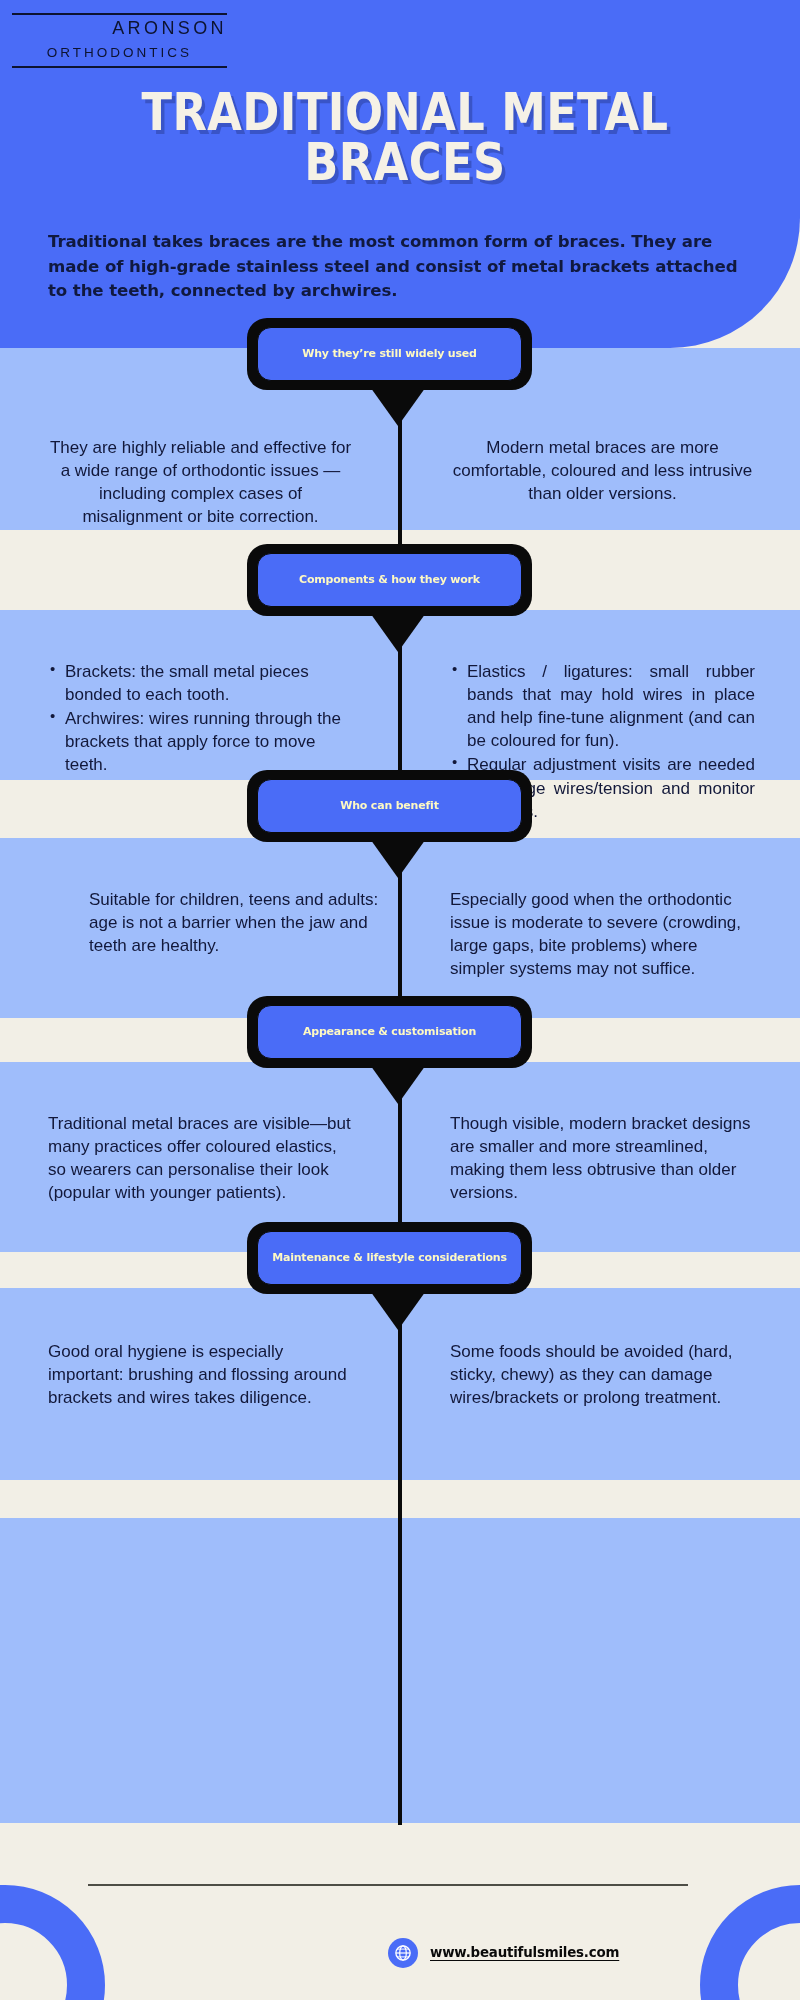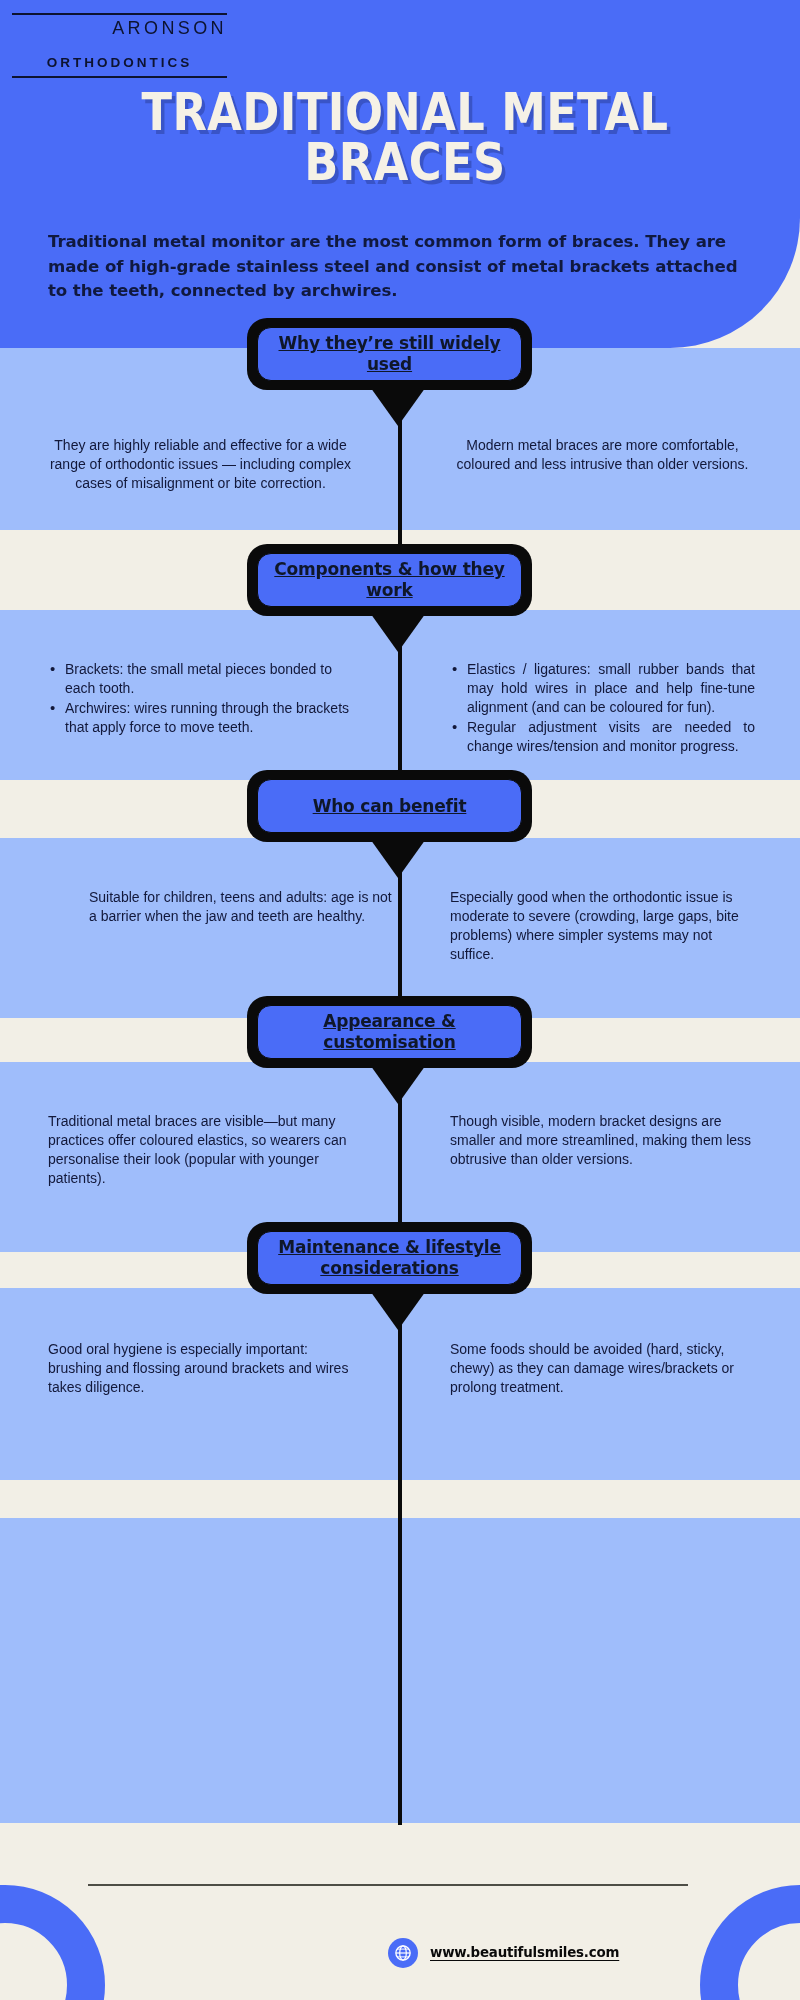--- a/index.html
+++ b/index.html
@@ -45,22 +45,22 @@
     text-align: right;
     line-height: 1.05;
     font-weight: 400;
   }
   .logo-sub {
     font-family: "Liberation Sans", sans-serif;
     font-size: 13.5px;
     letter-spacing: 3.0px;
     color: #0d1330;
     text-align: center;
-    margin-top: 17px;
-    font-weight: 700;
+    margin-top: 7px;
+    font-weight: 400;
   }
   .title {
     position: absolute;
     left: 60px;
     top: 88px;
     width: 690px;
     text-align: center;
     font-family: "DejaVu Sans", sans-serif;
     font-weight: 700;
     font-size: 52px;
@@ -123,42 +123,41 @@
     border: 1.5px solid #0a0a0a;
     border-radius: 14px;
     display: flex;
     align-items: center;
     justify-content: center;
     padding: 0 8px;
   }
   .pill-label {
     font-family: "DejaVu Sans", sans-serif;
     font-weight: 700;
-    font-size: 17px;
+    font-size: 11px;
     line-height: 1.22;
-    color: #0f172a;
+    color: #fef9c3;
     text-align: center;
     letter-spacing: -0.2px;
-    text-decoration: underline;
   }
   .arrow {
     position: absolute;
     left: 368px;
     width: 0; height: 0;
     border-left: 30px solid transparent;
     border-right: 30px solid transparent;
     border-top: 42px solid #0a0a0a;
     z-index: 5;
   }
 
   
   .col {
     position: absolute;
     font-family: "Liberation Sans", sans-serif;
-    font-size: 14px;
+    font-size: 17px;
     line-height: 1.36;
     color: #12183a;
     z-index: 4;
   }
   .col.left  { left: 48px;  width: 305px; }
   .col.right { left: 450px; width: 305px; }
   .col.ctr   { text-align: center; }
   .col.just  { text-align: justify; }
   .col ul { list-style: none; }
   .col li {
@@ -235,21 +234,21 @@
   <div class="band" style="top:1062px;height:190px;"></div>
   <div class="band" style="top:1288px;height:192px;"></div>
   <div class="band" style="top:1518px;height:305px;"></div>
 
   <div class="header">
     <div class="logo-wrap">
       <div class="logo-main">ARONSON</div>
       <div class="logo-sub">ORTHODONTICS</div>
     </div>
     <div class="title">TRADITIONAL METAL BRACES</div>
-    <div class="subtitle">Traditional metal monitor are the most common form of braces. They are made of high-grade stainless steel and consist of metal brackets attached to the teeth, connected by archwires.</div>
+    <div class="subtitle">Traditional takes braces are the most common form of braces. They are made of high-grade stainless steel and consist of metal brackets attached to the teeth, connected by archwires.</div>
   </div>
 
   <div class="flowline" style="top:400px;height:258px;"></div>
   <div class="flowline" style="top:600px;height:300px;"></div>
   <div class="flowline" style="top:828px;height:300px;"></div>
   <div class="flowline" style="top:1050px;height:310px;"></div>
   <div class="flowline" style="top:1278px;height:310px;"></div>
   <div class="flowline" style="top:1500px;height:325px;"></div>
 
   <div class="pill" style="top:318px;">

